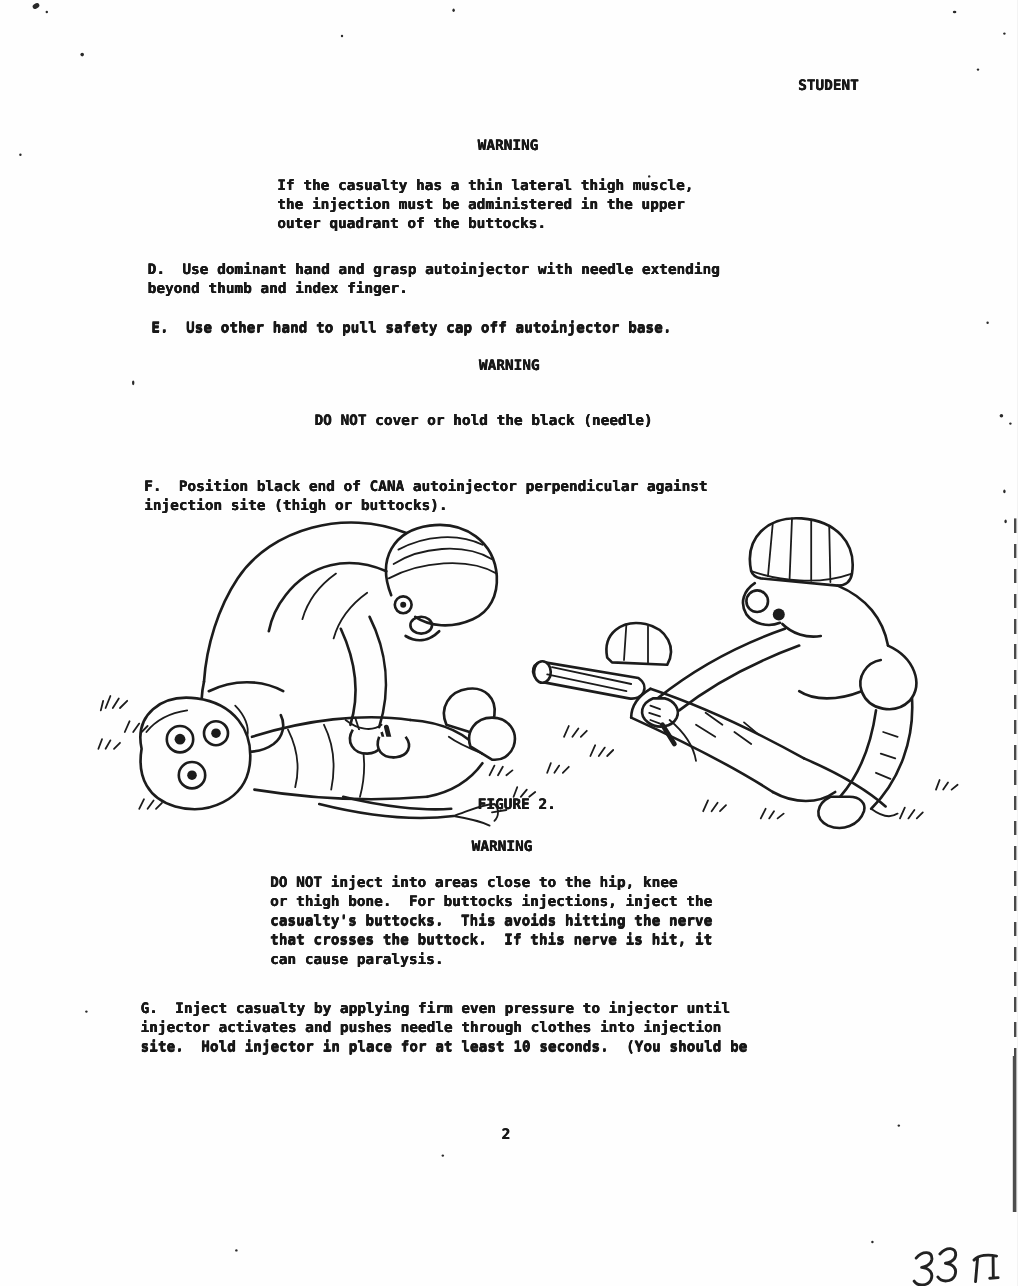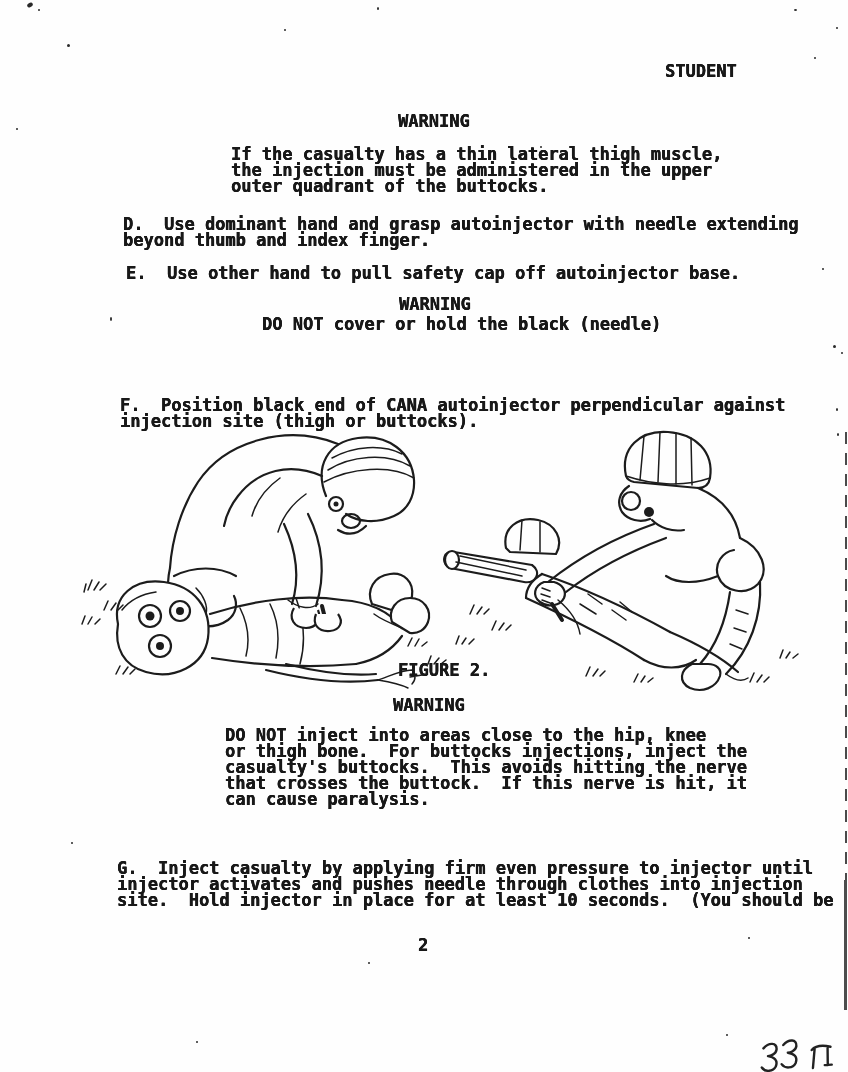--- a/index.html
+++ b/index.html
@@ -3,21 +3,21 @@
 <meta charset="utf-8">
 <style>
   html,body{margin:0;padding:0;background:#e8e8e8;}
   .page{
     position:relative;width:848px;height:1072px;background:#fefefe;
     font-family:"DejaVu Sans Mono","Liberation Mono",monospace;
     color:#181818;overflow:hidden;margin:0 auto;
   }
   .abs{position:absolute;}
   .tline{
-    white-space:pre;font-size:17px;line-height:16px;font-weight:bold;
+    white-space:pre;font-size:12px;line-height:16px;font-weight:bold;
     text-shadow:0.35px 0 0 currentColor,0 0.3px 0 currentColor;
   }
   .block .tline{position:static;}
   .sp{position:absolute;background:#2a2a2a;border-radius:50%;}
   .edge-dash{
     position:absolute;left:845px;top:432px;width:2px;height:448px;
     background:repeating-linear-gradient(180deg,#4a4a4a 0 12px,transparent 12px 21px);
   }
   .edge-solid{position:absolute;left:844px;top:880px;width:3px;height:130px;background:#3a3a3a;opacity:.9;}
   svg{display:block;}
@@ -44,21 +44,21 @@
     <div class="tline">If the casualty has a thin lateral thigh muscle,</div>
     <div class="tline">the injection must be administered in the upper</div>
     <div class="tline">outer quadrant of the buttocks.</div>
   </div>
 
   <div class="abs block" style="left:126px;top:265px">
     <div class="tline">E.  Use other hand to pull safety cap off autoinjector base.</div>
   </div>
 
   <div class="abs tline" style="left:399px;top:296px">WARNING</div>
-  <div class="abs block" style="left:262px;top:316px">
+  <div class="abs block" style="left:262px;top:342px">
     <div class="tline">DO NOT cover or hold the black (needle)</div>
   </div>
 
   <div class="abs block" style="left:120px;top:397px">
     <div class="tline">F.  Position black end of CANA autoinjector perpendicular against</div>
     <div class="tline">injection site (thigh or buttocks).</div>
   </div>
 
   <div class="abs" style="left:70px;top:418px">
     <svg width="390" height="292" viewBox="0 0 390 292">
@@ -175,21 +175,21 @@
 
   <div class="abs tline" style="left:393px;top:697px">WARNING</div>
   <div class="abs block" style="left:225px;top:727px">
     <div class="tline">DO NOT inject into areas close to the hip, knee</div>
     <div class="tline">or thigh bone.  For buttocks injections, inject the</div>
     <div class="tline">casualty's buttocks.  This avoids hitting the nerve</div>
     <div class="tline">that crosses the buttock.  If this nerve is hit, it</div>
     <div class="tline">can cause paralysis.</div>
   </div>
 
-  <div class="abs block" style="left:117px;top:860px">
+  <div class="abs block" style="left:117px;top:832px">
     <div class="tline">G.  Inject casualty by applying firm even pressure to injector until</div>
     <div class="tline">injector activates and pushes needle through clothes into injection</div>
     <div class="tline">site.  Hold injector in place for at least 10 seconds.  (You should be</div>
   </div>
 
   <div class="abs tline" style="left:418px;top:937px">2</div>
 
   <div class="abs" style="left:756px;top:1038px;transform:rotate(-4deg)">
     <svg width="84" height="34" viewBox="0 0 84 34">
       <path class="hand" d="M8 8 C14 2 22 3 21 10 C20 15 14 16 12 16 C18 17 22 21 19 27 C16 32 8 32 5 27"></path>

